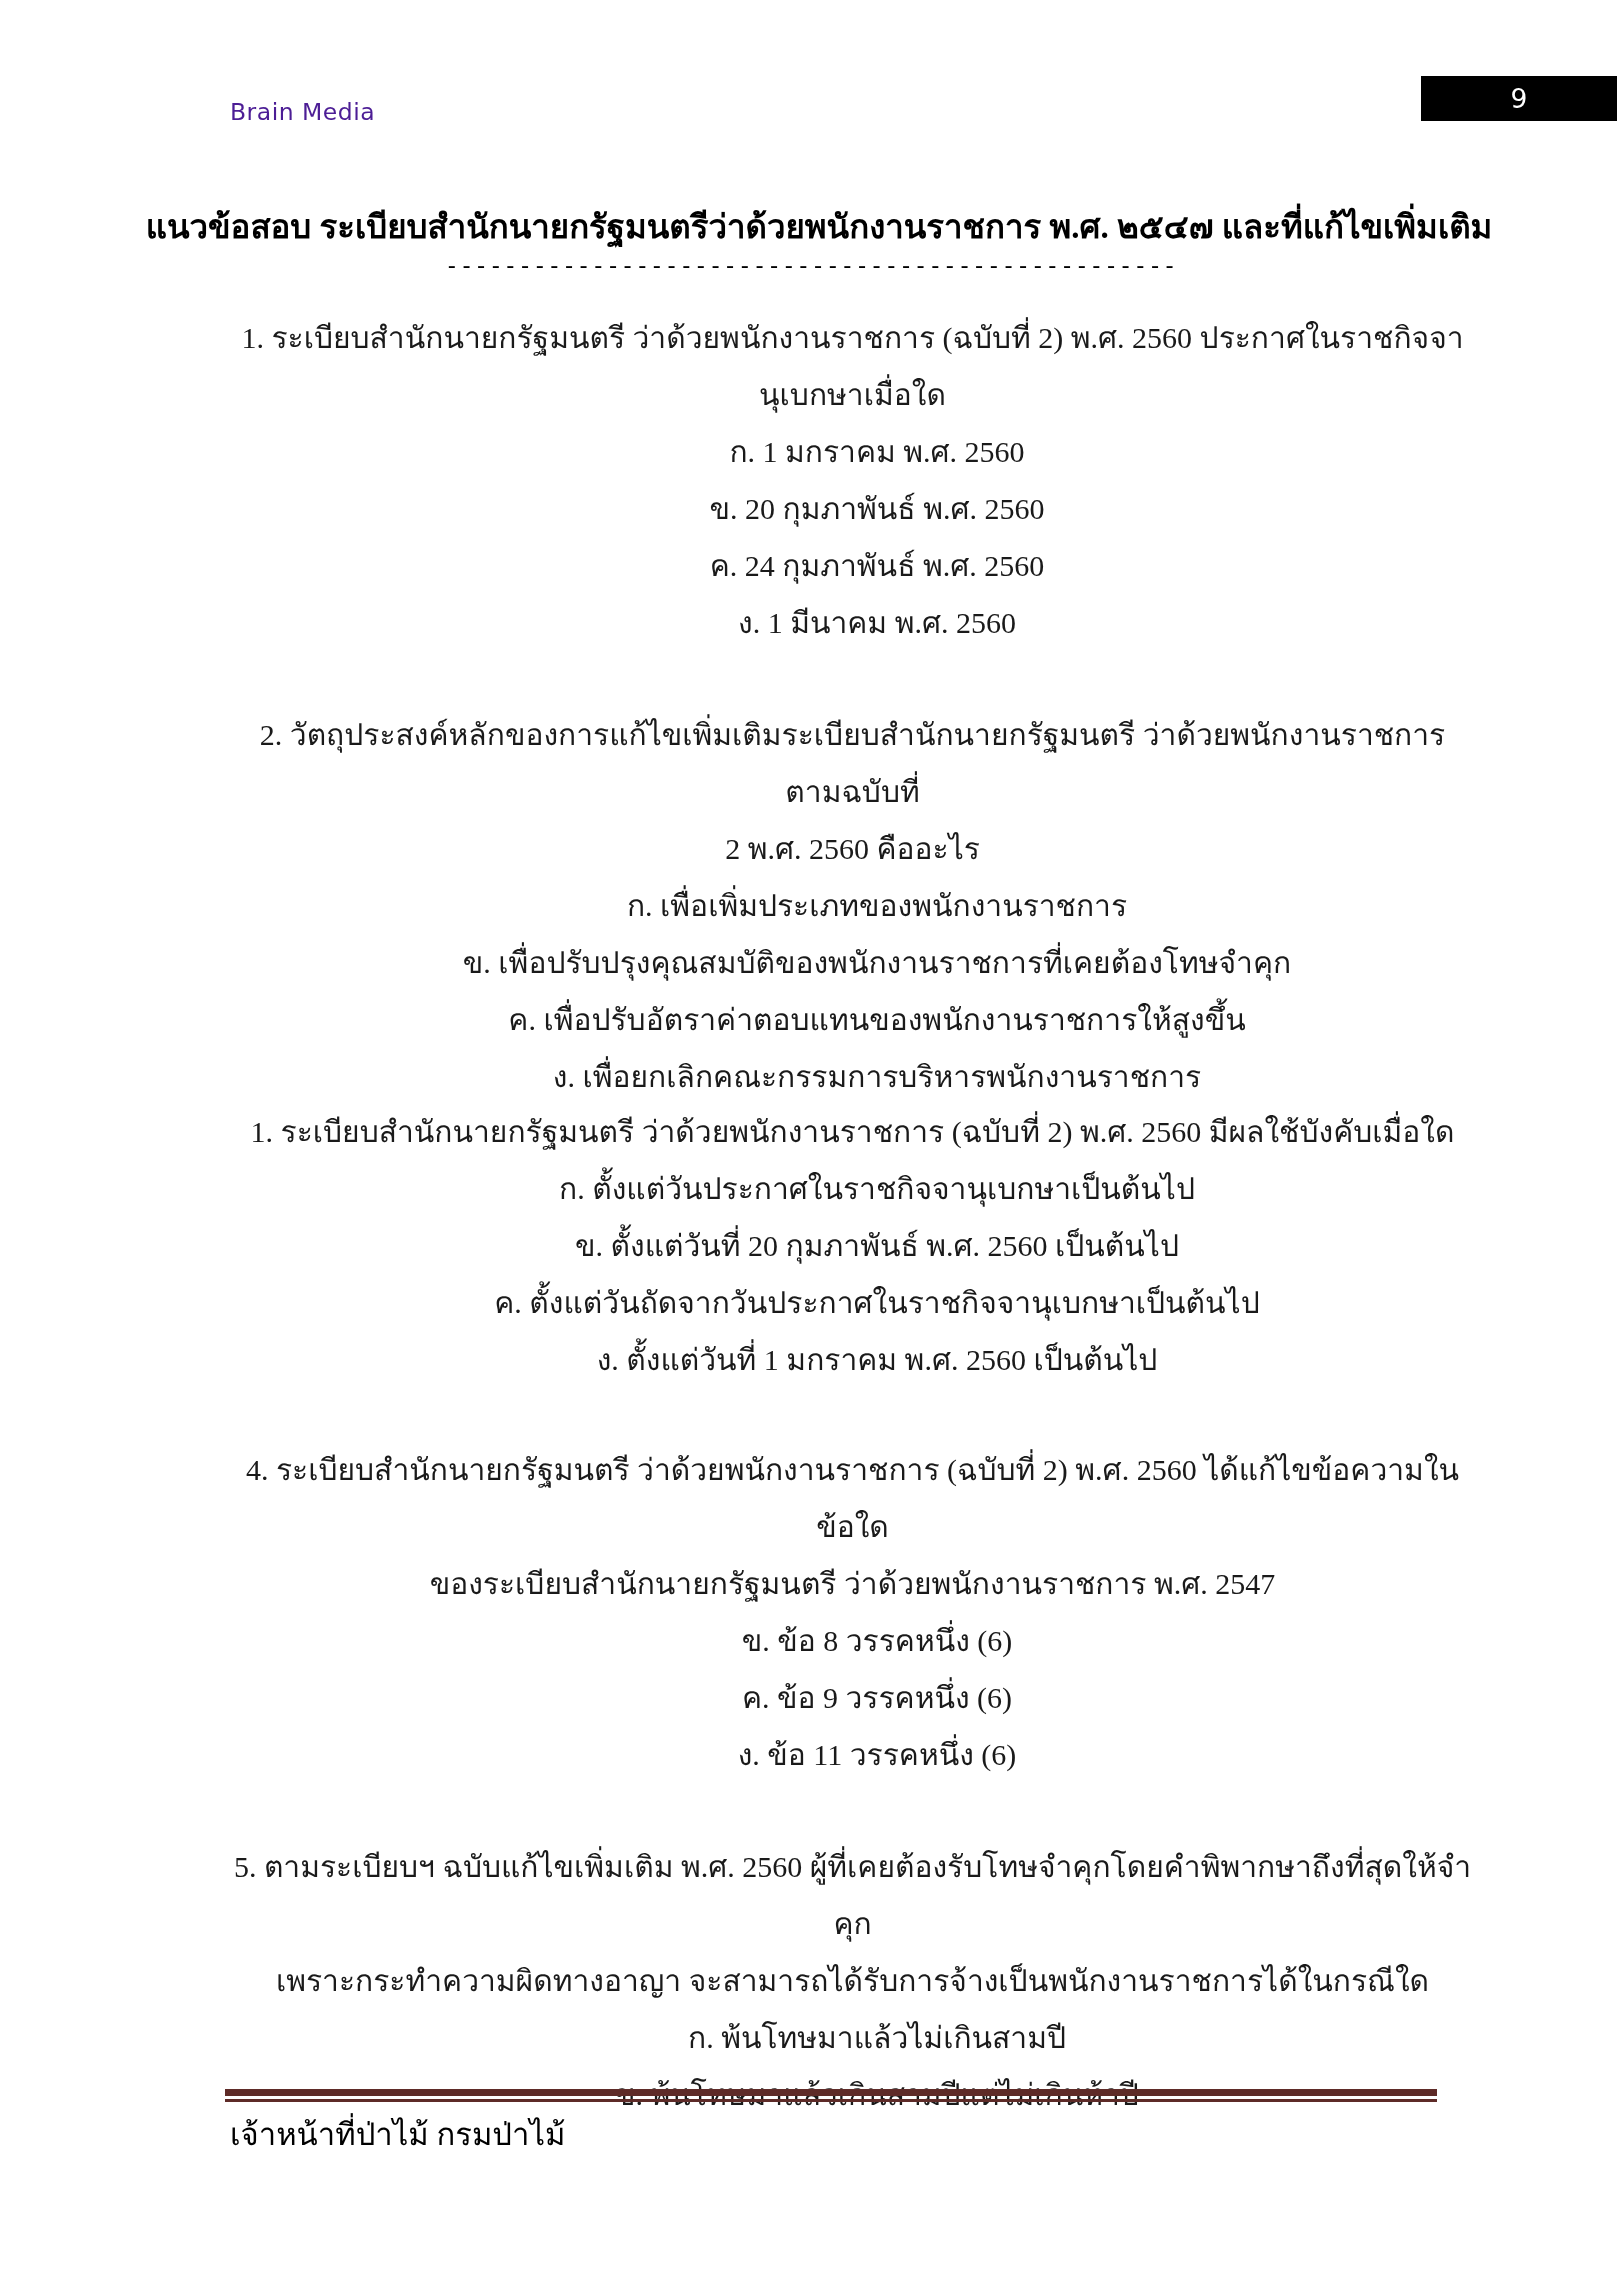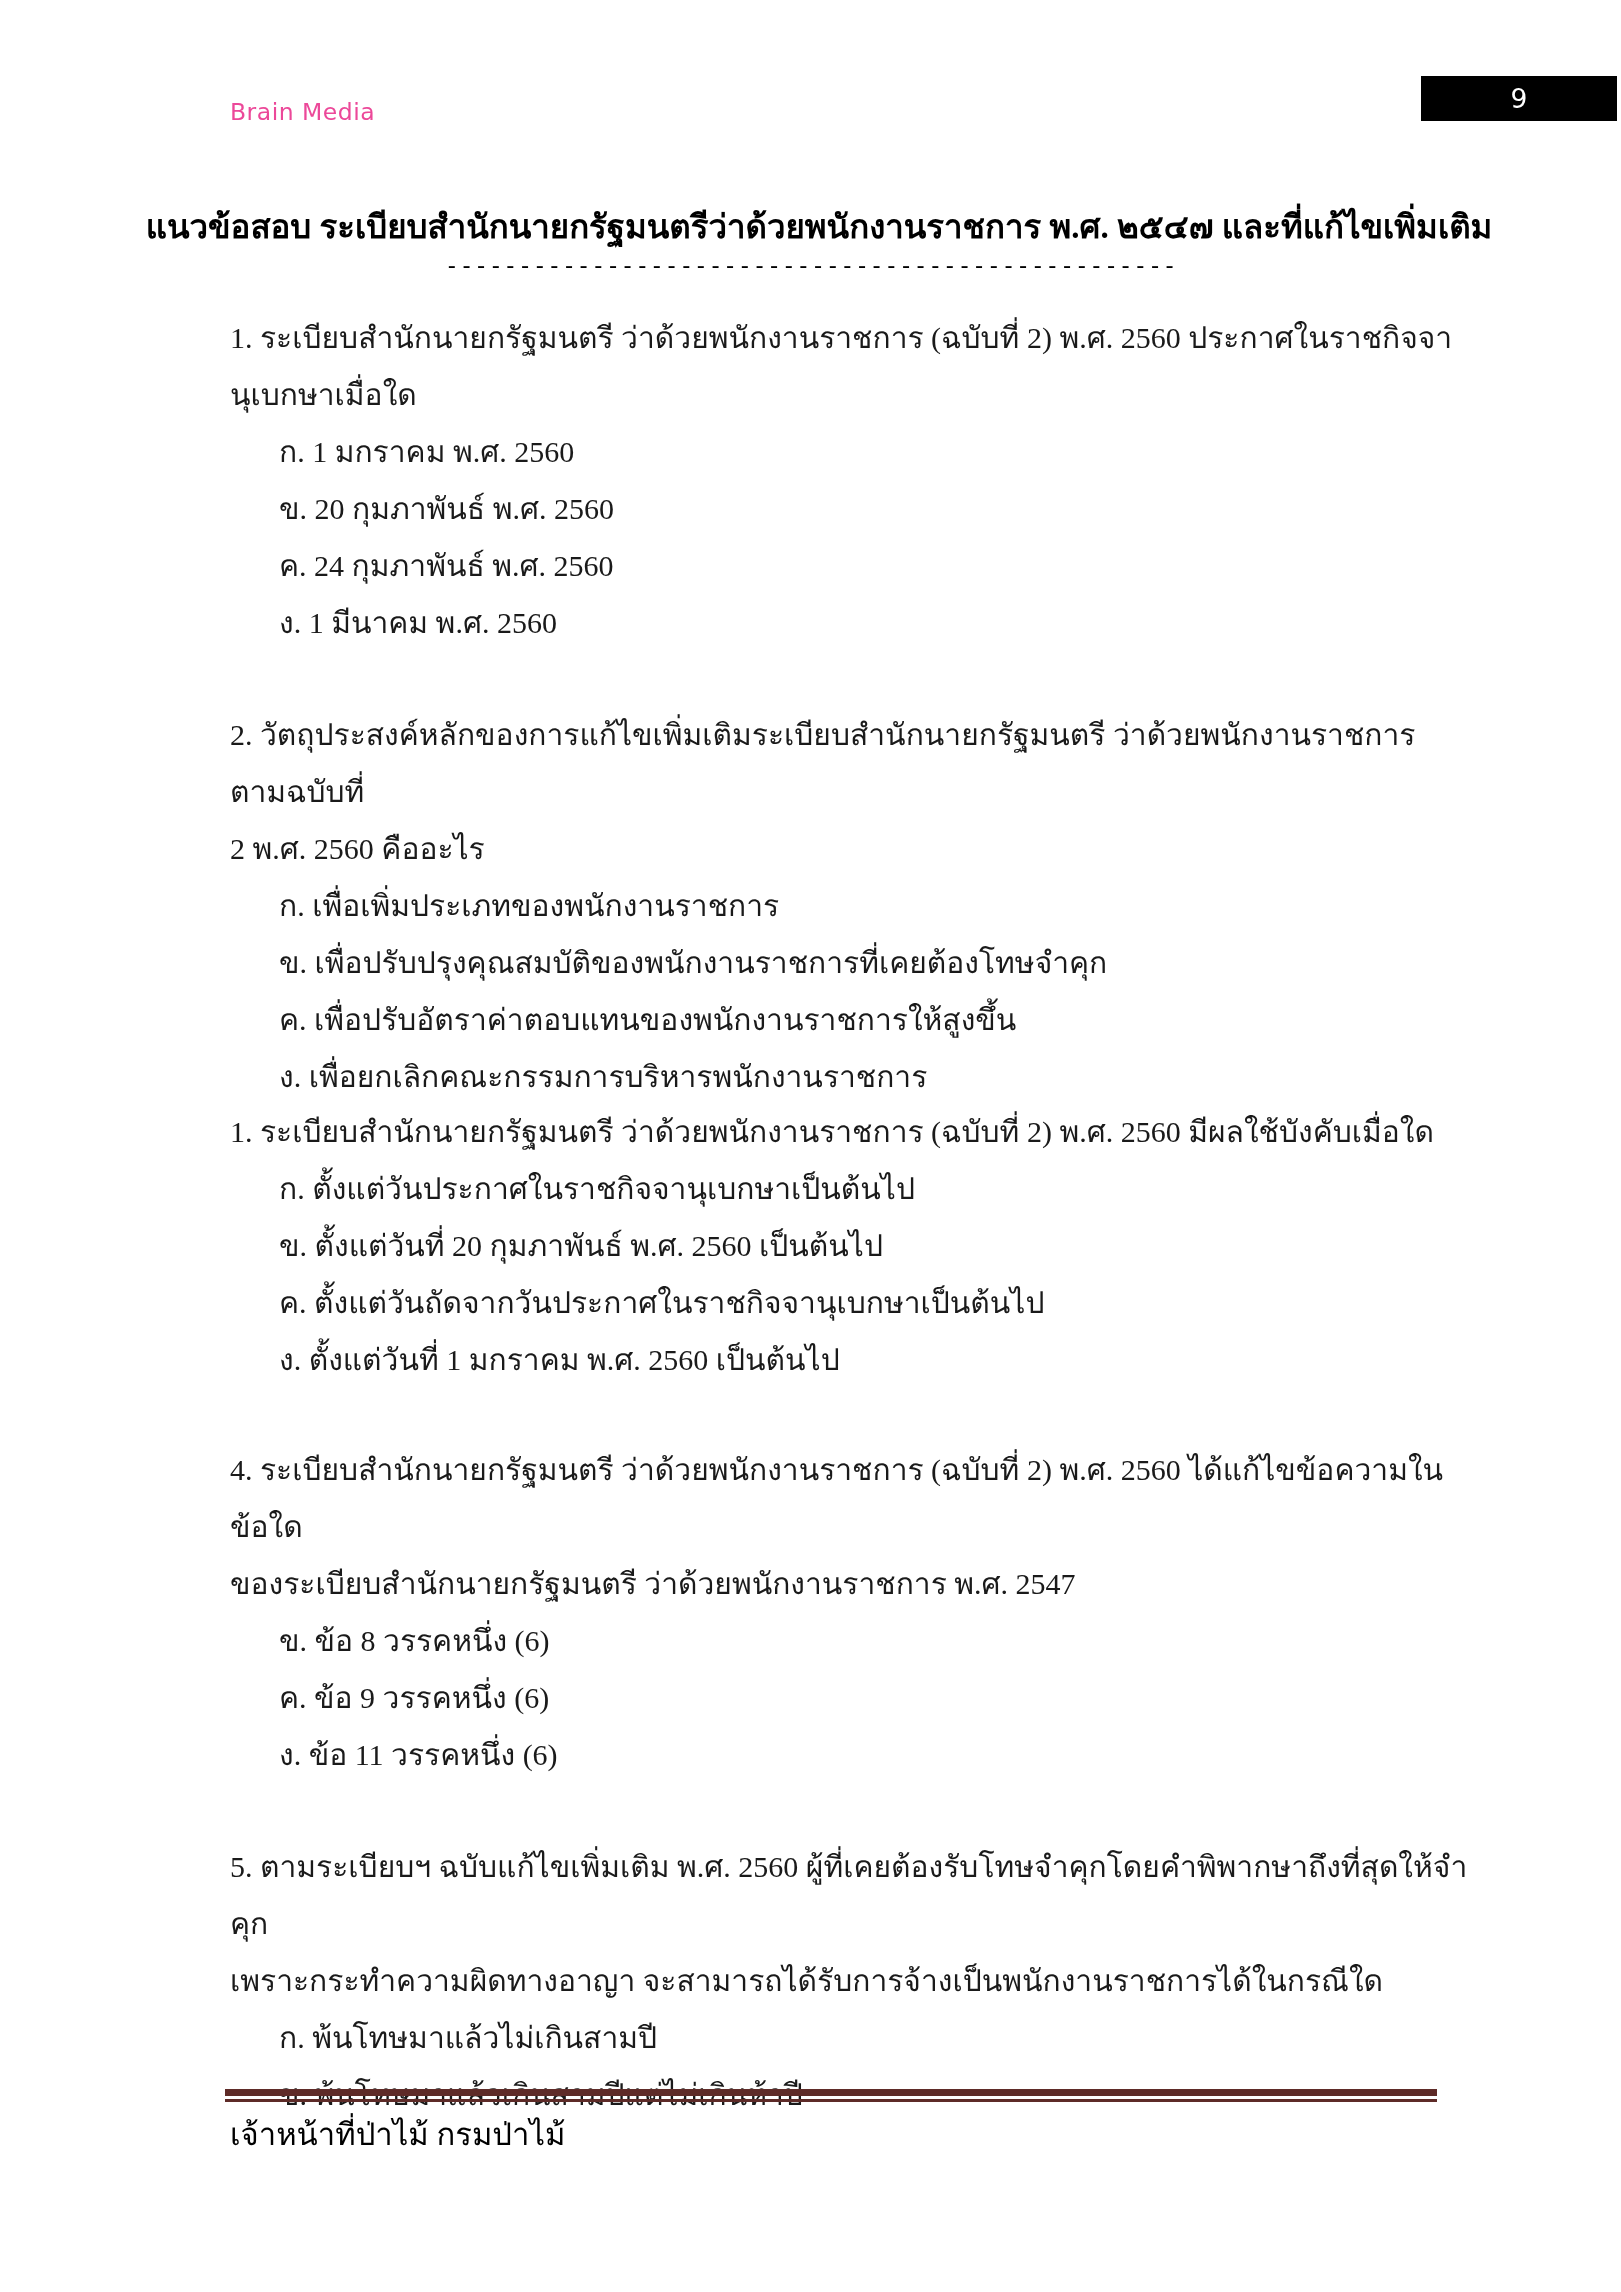--- a/index.html
+++ b/index.html
@@ -15,21 +15,21 @@
     overflow: hidden;
     font-family: "Liberation Serif", "DejaVu Serif", serif;
     color: #1a1a1a;
   }
   .brand {
     position: absolute;
     left: 230px;
     top: 98px;
     font-family: "DejaVu Sans", "Liberation Sans", sans-serif;
     font-size: 23.5px;
-    color: #ec4899;
+    color: #4c1d95;
     letter-spacing: 0.5px;
   }
   .page-number-box {
     position: absolute;
     left: 1421px;
     top: 76px;
     width: 196px;
     height: 45px;
     background: #000000;
     display: flex;
@@ -68,20 +68,21 @@
   .question {
     position: absolute;
     left: 230px;
     width: 1245px;
     font-size: 30px;
     line-height: 57px;
   }
   .question p {
     margin: 0;
     padding: 0;
+    text-align: center;
   }
   .question p.choice {
     padding-left: 49px;
   }
   .q1 { top: 309px; }
   .q2 { top: 706px; }
   .q3 { top: 1103px; }
   .q4 { top: 1441px; }
   .q5 { top: 1838px; }
   .footer-rule-thick {

